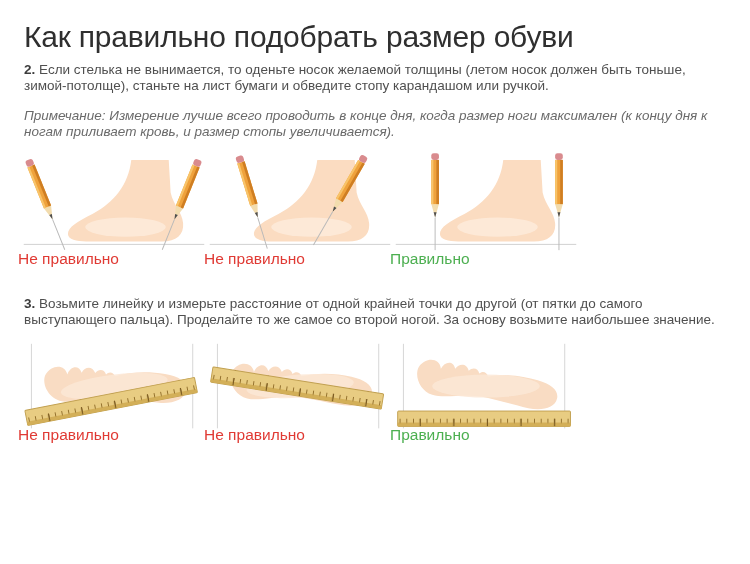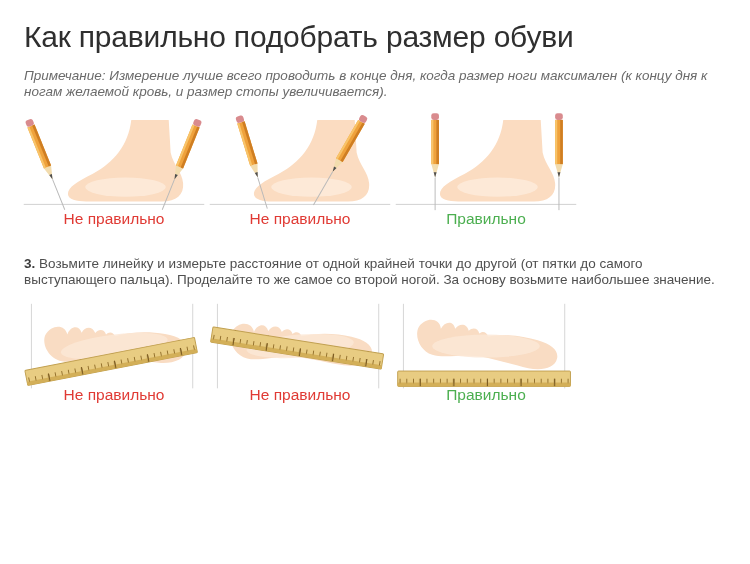--- a/index.html
+++ b/index.html
@@ -14,21 +14,21 @@
     font-size:30px; font-weight:400; color:#2f2f2f;
     letter-spacing:-0.2px; margin-bottom:8px;
   }
   .step { font-size:13.5px; line-height:16px; margin-bottom:10px; color:#4f4f4f; }
   .step b { color:#3c3c3c; }
   .note { font-size:13.5px; line-height:16px; font-style:italic; color:#6a6a6a; margin:14px 0 10px 0; }
   .fig-row { display:flex; margin-left:-6px; }
   .fig { width:192px; }
   .fig + .fig { margin-left:-6px; }
   .fig svg { display:block; }
-  .fig-label { text-align:center; font-size:15.5px; margin-top:-12px; }
+  .fig-label { text-align:left; font-size:15.5px; margin-top:-12px; }
   .fig-label.incorrect { color:#e03a34; }
   .fig-label.correct { color:#4caf50; }
   .row1 { margin-top:2px; }
   .row2 { margin-top:6px; }
   .after-figs { margin-top:28px; }
 </style>
 </head>
 <body>
 
 <svg width="0" height="0" style="position:absolute">
@@ -40,22 +40,23 @@
       <line x1="3.5" y1="0" x2="3.5" y2="8" stroke="#7a5a20" stroke-width="1.2"></line>
     </pattern>
   </defs>
 </svg>
 
 <div class="page">
 
   <h1 class="title">Как правильно подобрать размер обуви</h1>
 
 
-
-  <p class="note">Примечание: Измерение лучше всего проводить в конце дня, когда размер ноги максимален (к концу дня к ногам желаемой кровь, и размер стопы увеличивается).</p>
+  <p class="step"><b>2.</b> <span>Если стелька не вынимается, то оденьте носок желаемой толщины (летом носок должен быть тоньше, зимой-потолще), станьте на лист бумаги и обведите стопу карандашом или ручкой.</span></p>
+
+  <p class="note">Примечание: Измерение лучше всего проводить в конце дня, когда размер ноги максимален (к концу дня к ногам приливает кровь, и размер стопы увеличивается).</p>
 
   <div class="fig-row row1">
 
     <div class="fig">
       <svg width="192" height="112" viewBox="0 0 200 112">
         <line x1="6" y1="96" x2="194" y2="96" stroke="#cfcfcf" stroke-width="1"></line>
         <g>
           <path d="M118,8 C115,34 100,52 78,64 C62,72 52,78 52,85 C52,91 61,93 71,93 L150,93 C165,93 173,86 172,74 C171,62 162,56 159,42 L157,8 Z" fill="#fbdcc1"></path>
           <ellipse cx="112" cy="78" rx="42" ry="10" fill="#fde9d7"></ellipse>
         </g>

